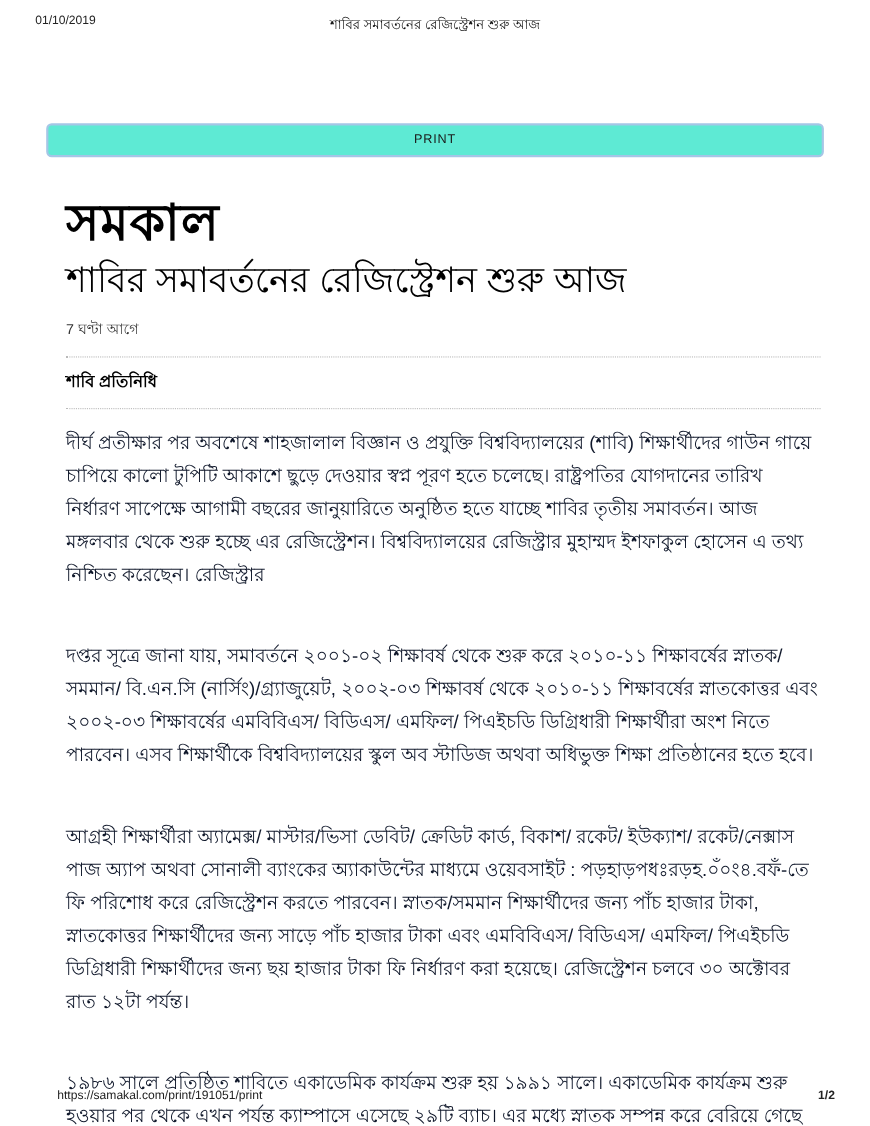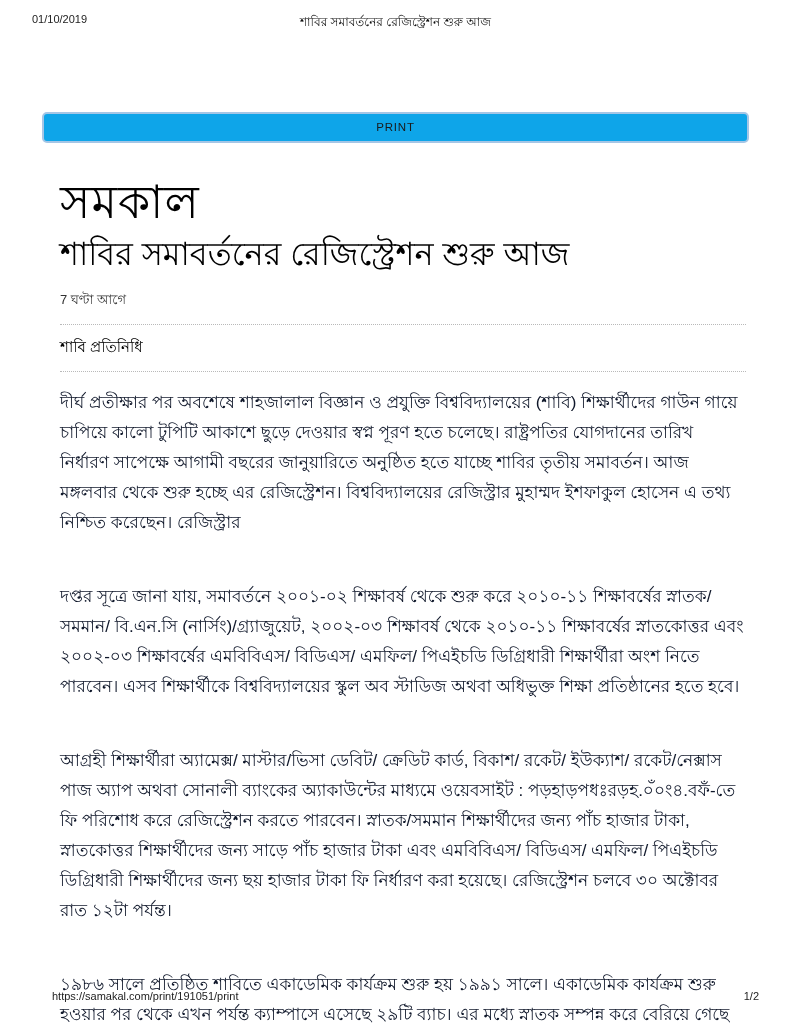--- a/index.html
+++ b/index.html
@@ -34,21 +34,21 @@
     color: #111111;
   }
   
   .print-btn {
     position: absolute;
     left: 42px;
     top: 112px;
     width: 707px;
     height: 31px;
     box-sizing: border-box;
-    background: #0ea5e9;
+    background: #5eead4;
     border: 2px solid #a5c6e6;
     border-radius: 5px;
     font-family: "Liberation Sans", sans-serif;
     font-size: 11.5px;
     letter-spacing: 0.8px;
     color: #1a1a1a;
     text-align: center;
     line-height: 27px;
     cursor: pointer;
     padding: 0;
@@ -56,21 +56,21 @@
   }
   
   .content {
     position: absolute;
     left: 60px;
     top: 178px;
     width: 686px;
   }
   .logo {
     font-size: 46px;
-    font-weight: normal;
+    font-weight: bold;
     line-height: 1.05;
     letter-spacing: 1px;
     color: #000000;
   }
   .headline {
     font-size: 32px;
     font-weight: normal;
     line-height: 1.25;
     margin-top: 8px;
     color: #000000;
@@ -81,21 +81,21 @@
     color: #333333;
   }
   .byline-box {
     margin-top: 13px;
     border-top: 1px dotted #b9b9b9;
     border-bottom: 1px dotted #b9b9b9;
     padding: 10px 0 11px 0;
   }
   .byline {
     font-size: 15px;
-    font-weight: normal;
+    font-weight: bold;
     color: #000000;
   }
   .body-text p {
     font-size: 17px;
     line-height: 30px;
     margin: 0 0 44px 0;
     color: #0f172a;
     text-align: left;
   }
   .body-text p:first-child {
@@ -109,20 +109,21 @@
     font-size: 11px;
     color: #222222;
     padding-left: 20px;
   }
   .ftr-page {
     position: absolute;
     right: 32px;
     bottom: 22px;
     font-size: 11px;
     color: #222222;
+    font-weight: bold;
   }
 </style>
 </head>
 <body>
 
 <div class="page">
 
   <div class="hdr-date">01/10/2019</div>
   <div class="hdr-title">শাবির সমাবর্তনের রেজিস্ট্রেশন শুরু আজ</div>
 

